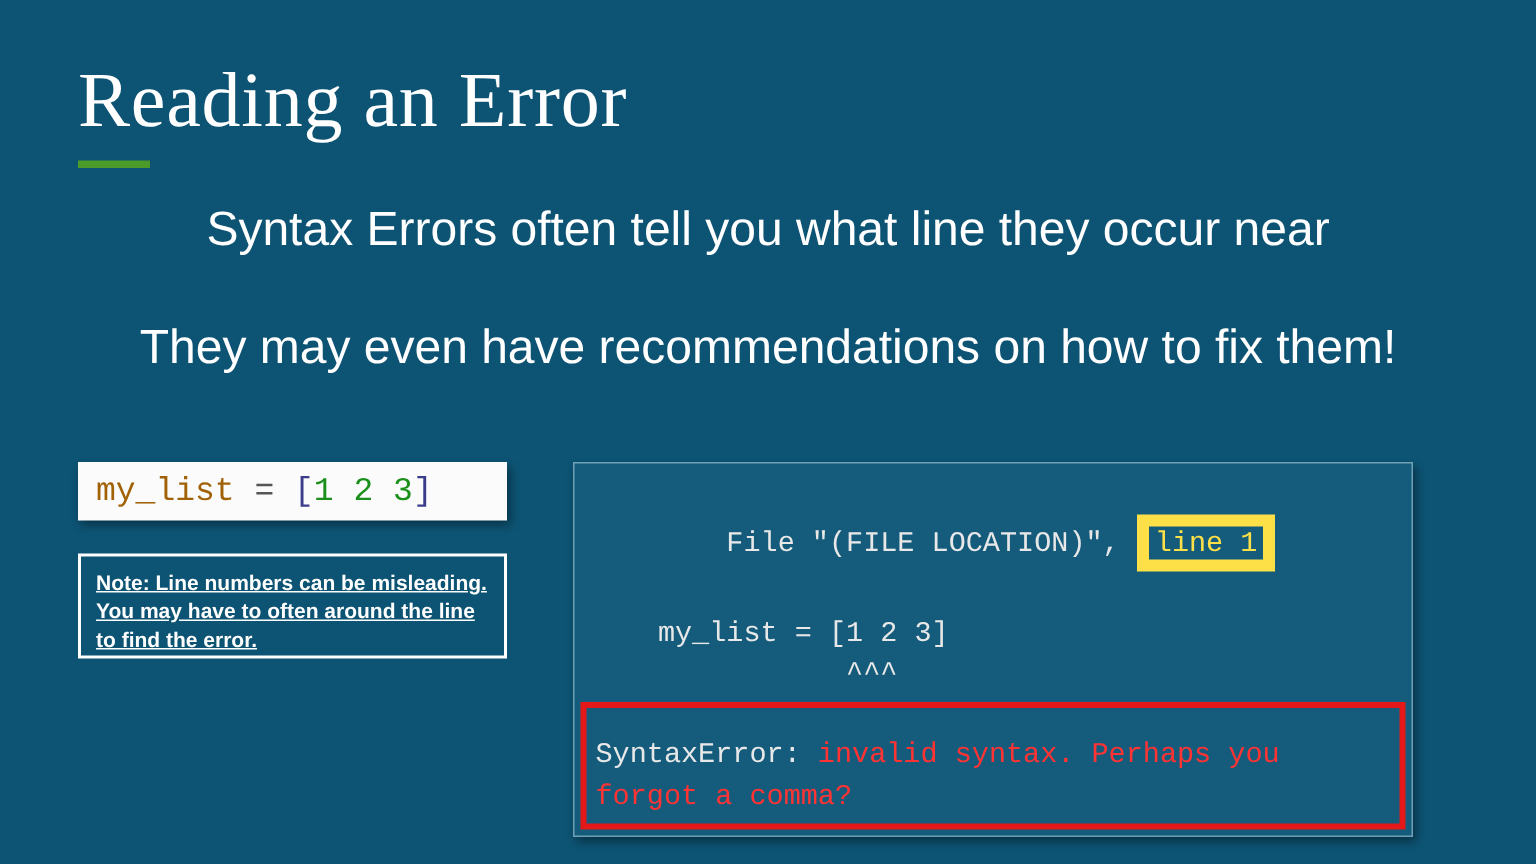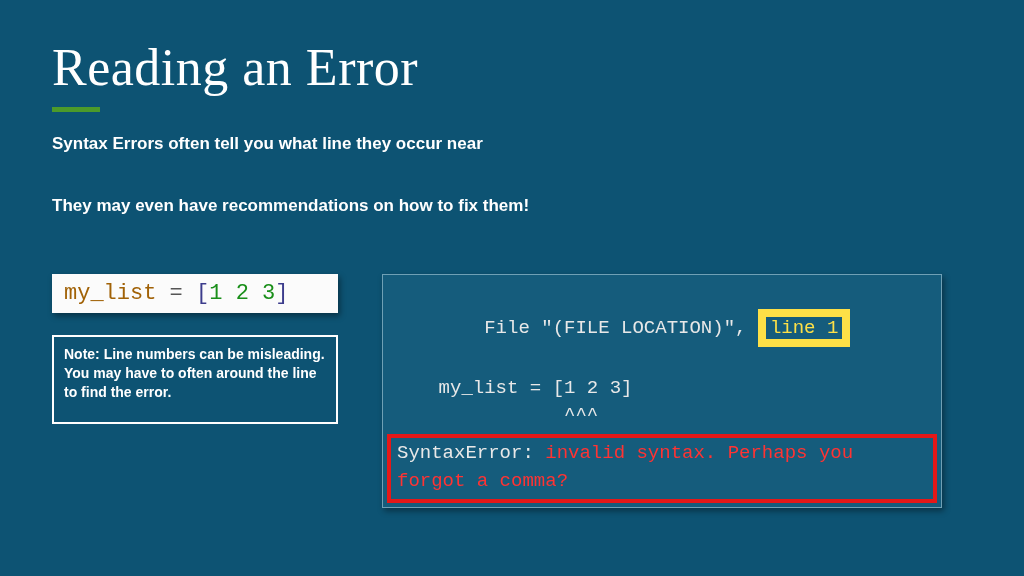--- a/index.html
+++ b/index.html
@@ -17,23 +17,24 @@
     letter-spacing: 0.5px;
   }
   .underline {
     width: 48px;
     height: 5px;
     background: #4c9a2a;
     margin-top: 10px;
     margin-bottom: 22px;
   }
   .subtitle {
-    font-size: 17px;
-    font-weight: 700;
+    font-size: 32px;
+    font-weight: 400;
     margin-bottom: 42px;
+    text-align: center;
   }
   .row {
     display: flex;
     gap: 44px;
     align-items: flex-start;
     margin-top: 58px;
   }
   .left-col { width: 286px; }
   .code-box {
     background: #fbfbfb;
@@ -43,24 +44,25 @@
     padding: 7px 12px;
     box-shadow: 2px 3px 6px rgba(0,0,0,0.4);
     margin-bottom: 22px;
   }
   .tok-name { color: #a16207; }
   .tok-eq { color: #555; }
   .tok-num { color: #1a8f1a; }
   .tok-br { color: #3c3c8c; }
   .note-box {
     border: 2px solid #fff;
-    padding: 8px 10px 20px 10px;
+    padding: 8px 10px 1px 10px;
     font-size: 14px;
     font-weight: 700;
     line-height: 1.35;
+    text-decoration: underline;
   }
   .right-col { width: 560px; }
   .err-box {
     background: #155c7c;
     border: 1px solid #6fa0b5;
     box-shadow: 2px 3px 6px rgba(0,0,0,0.4);
     font-family: Consolas, 'Courier New', monospace;
     font-size: 19px;
     color: #e8e8e8;
     position: relative;
@@ -73,21 +75,21 @@
     display: inline-block;
     padding: 0 4px;
     color: #fde047;
     line-height: 1.2;
     text-align: center;
   }
   .err-code { white-space: pre; }
   .err-bottom {
     border: 4px solid #e41818;
     margin: 4px -6px -2px -6px;
-    padding: 2px 6px 4px 6px;
+    padding: 18px 6px 4px 6px;
   }
   .err-red { color: #f33; }
 </style>
 </head>
 <body>
 
 <div class="title">Reading an Error</div>
 <div class="underline"></div>
 
 <div class="subtitle">Syntax Errors often tell you what line they occur near</div>

